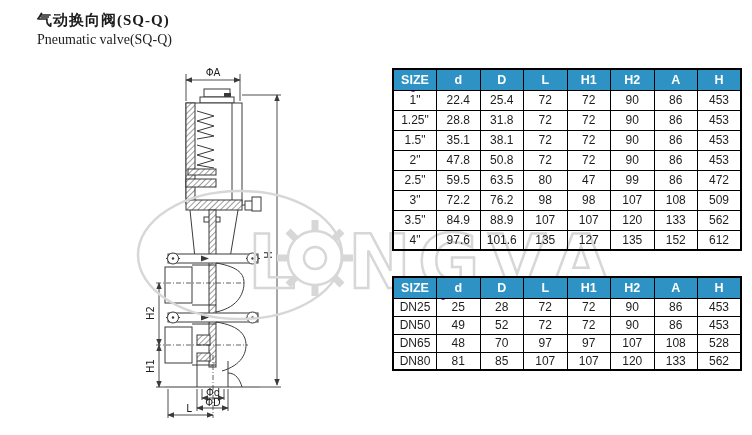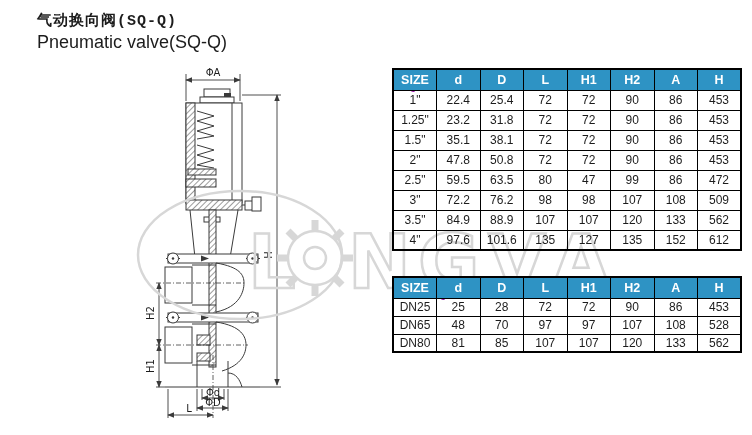--- a/index.html
+++ b/index.html
@@ -8,22 +8,22 @@
     --table-border:#000000;
     --text:#1c1c1c;
     --line:#3a3a3a;
     --watermark:#d7d7d7;
   }
   *{margin:0;padding:0;box-sizing:border-box;}
   body{background:#ffffff;font-family:"Liberation Sans","DejaVu Sans",sans-serif;}
   .page{position:relative;width:752px;height:435px;background:#ffffff;overflow:hidden;}
 
   .title-block{position:absolute;left:37px;top:11px;z-index:3;}
-  .title-cn{font-size:15px;font-weight:bold;color:var(--text);letter-spacing:1px;font-family:Liberation Mono, monospace;}
-  .title-en{font-size:18px;color:var(--text);margin-top:2px;}
+  .title-cn{font-size:15px;font-weight:bold;color:var(--text);letter-spacing:1px;font-family:Liberation Serif, serif;}
+  .title-en{font-size:14px;color:var(--text);margin-top:2px;font-family:Liberation Serif, serif;}
 
   .watermark{position:absolute;left:130px;top:182px;z-index:2;pointer-events:none;color:var(--watermark);}
   .wm-stroke{fill:none;stroke:currentColor;stroke-width:2.5;}
   .wm-letter{fill:none;stroke:currentColor;stroke-width:2.5;font-weight:bold;font-size:75px;font-family:"DejaVu Sans",sans-serif;}
 
   .drawing{position:absolute;left:120px;top:55px;z-index:1;color:var(--line);}
   .ln{stroke:currentColor;stroke-width:1;fill:none;}
   .lnw{stroke:currentColor;stroke-width:1;fill:#ffffff;}
   .lnh{stroke:currentColor;stroke-width:1;fill:url(#hatch);}
   .fil{fill:currentColor;stroke:none;}
@@ -216,21 +216,21 @@
           <td>22.4</td>
           <td>25.4</td>
           <td>72</td>
           <td>72</td>
           <td>90</td>
           <td>86</td>
           <td>453</td>
         </tr>
         <tr>
           <td>1.25"</td>
-          <td>23.2</td>
+          <td>28.8</td>
           <td>31.8</td>
           <td>72</td>
           <td>72</td>
           <td>90</td>
           <td>86</td>
           <td>453</td>
         </tr>
         <tr>
           <td>1.5"</td>
           <td>35.1</td>
@@ -313,20 +313,30 @@
           <td>DN25</td>
           <td>25</td>
           <td>28</td>
           <td>72</td>
           <td>72</td>
           <td>90</td>
           <td>86</td>
           <td>453</td>
         </tr>
         <tr>
+          <td>DN50</td>
+          <td>49</td>
+          <td>52</td>
+          <td>72</td>
+          <td>72</td>
+          <td>90</td>
+          <td>86</td>
+          <td>453</td>
+        </tr>
+        <tr>
           <td>DN65</td>
           <td>48</td>
           <td>70</td>
           <td>97</td>
           <td>97</td>
           <td>107</td>
           <td>108</td>
           <td>528</td>
         </tr>
         <tr>

